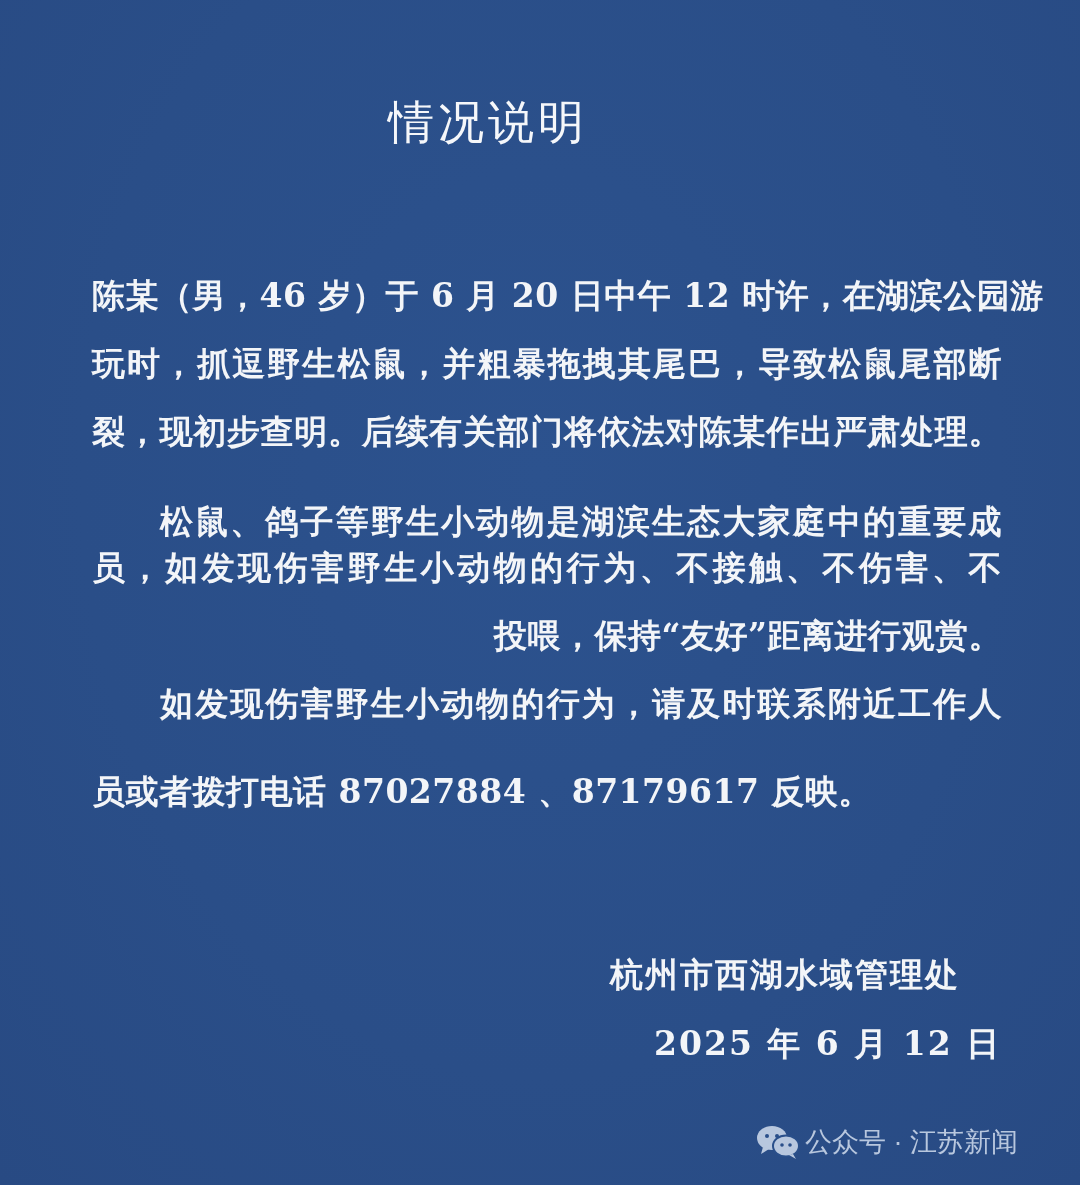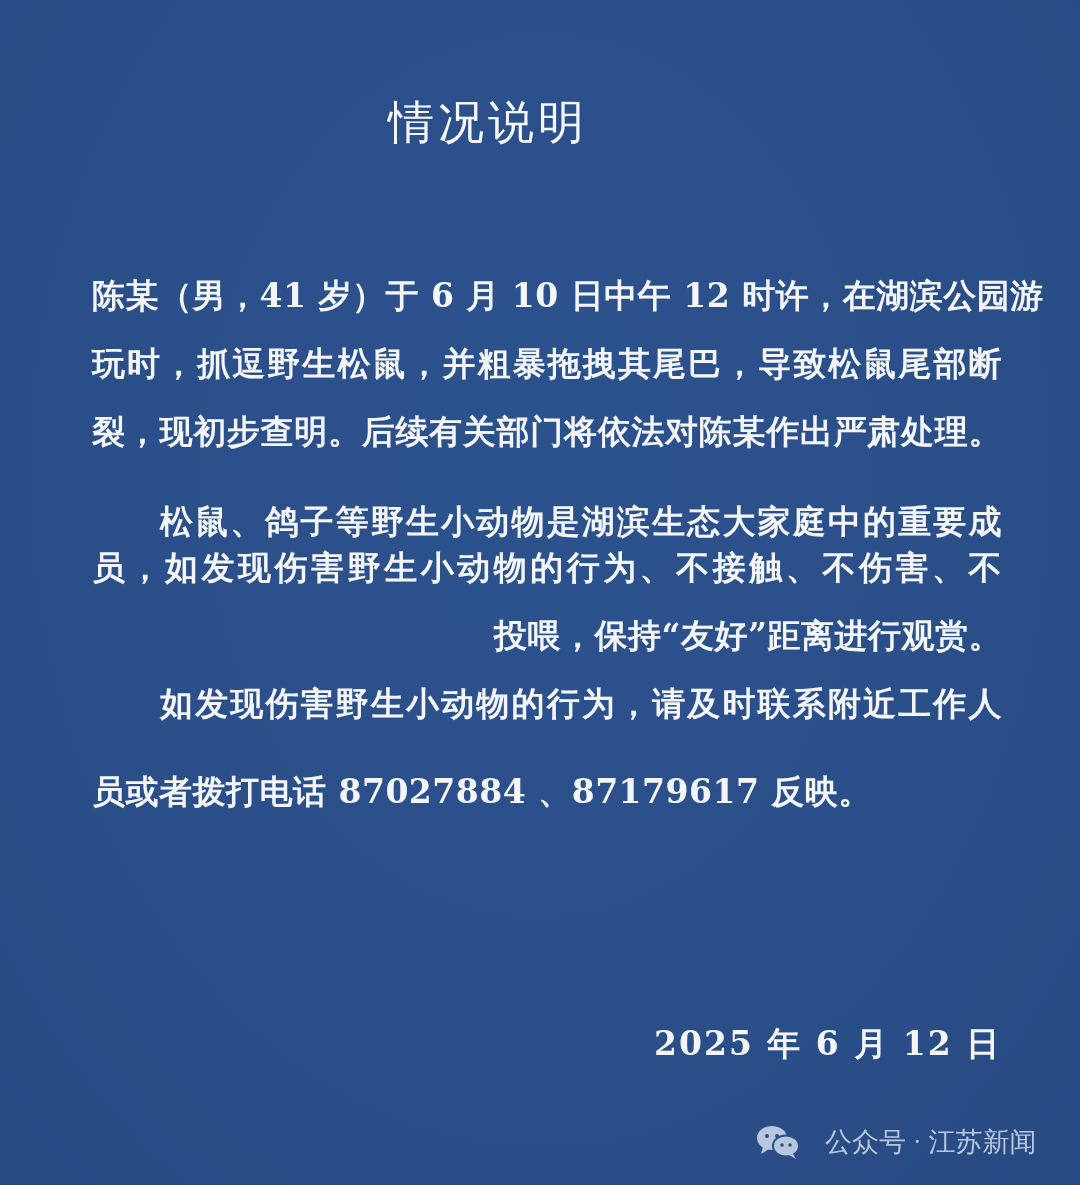--- a/index.html
+++ b/index.html
@@ -61,45 +61,46 @@
       white-space: nowrap;
       color: #f3f5f8;
     }
     .footer {
       position: absolute;
       left: 755px;
       top: 1122px;
       height: 40px;
       display: flex;
       align-items: center;
-      gap: 24px;
-      font-family: Liberation Serif, serif;
+      gap: 4px;
+      font-family: Liberation Sans, sans-serif;
       font-size: 27px;
       color: #b8c7de;
     }
     .footer svg { display: block; }
   </style>
 </head>
 <body>
 
 <div class="page">
 
   <div class="title">情况说明</div>
 
-  <div class="line justify" style="top:276px;">陈某（男，41 岁）于 6 月 10 日中午 12 时许，在湖滨公园游</div>
+  <div class="line justify" style="top:276px;">陈某（男，46 岁）于 6 月 20 日中午 12 时许，在湖滨公园游</div>
   <div class="line justify" style="top:344px;">玩时，抓逗野生松鼠，并粗暴拖拽其尾巴，导致松鼠尾部断</div>
   <div class="line justify" style="top:412px;">裂，现初步查明。后续有关部门将依法对陈某作出严肃处理。</div>
 
   <div class="line indent justify" style="top:490px;margin-top:12px;">松鼠、鸽子等野生小动物是湖滨生态大家庭中的重要成</div>
   <div class="line justify" style="top:548px;">员，如发现伤害野生小动物的行为、不接触、不伤害、不</div>
   <div class="line" style="top:616px;text-align:right;">投喂，保持“友好”距离进行观赏。</div>
 
   <div class="line indent justify" style="top:684px;">如发现伤害野生小动物的行为，请及时联系附近工作人</div>
   <div class="line" style="top:752px;margin-top:20px;">员或者拨打电话 87027884 、87179617 反映。</div>
 
+  <div class="sign" style="left:610px; top:955px;">杭州市西湖水域管理处</div>
   <div class="sign" style="left:654px; top:1024px;">2025 年 6 月 12 日</div>
 
   <div class="footer">
     <span>
       <svg width="46" height="36" viewBox="0 0 46 36">
         <ellipse cx="17" cy="14" rx="15" ry="12" fill="#b8c7de"></ellipse>
         <path d="M8 23 L6 30 L14 25 Z" fill="#b8c7de"></path>
         <circle cx="12" cy="12" r="2" fill="#2a4f8a"></circle>
         <circle cx="22" cy="12" r="2" fill="#2a4f8a"></circle>
         <ellipse cx="31" cy="22" rx="13" ry="10.5" fill="#b8c7de" stroke="#2a4f8a" stroke-width="2"></ellipse>

